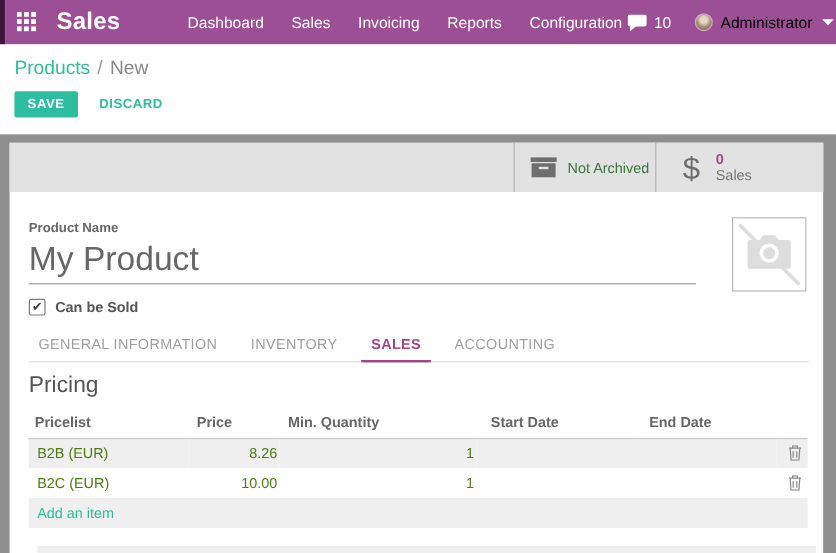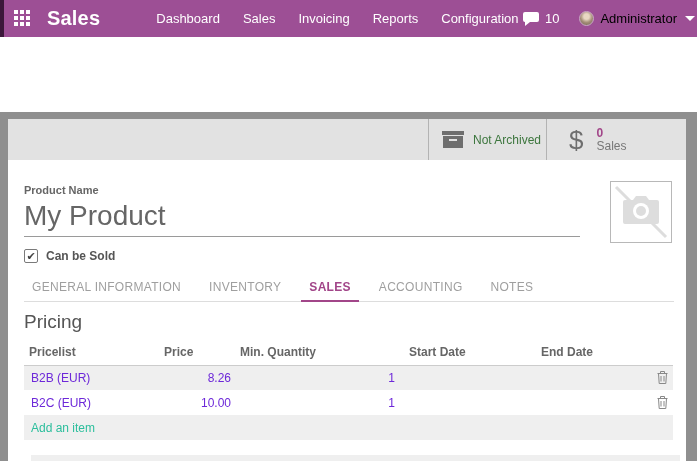--- a/index.html
+++ b/index.html
@@ -64,21 +64,21 @@
   .tab { font-size:12px; color:#9f9f9f; letter-spacing:0.3px; padding:4px 8px 6px 8px; margin-right:12px; cursor:pointer; white-space:nowrap;text-align:right; }
   .tab.active { color:#A24689; font-weight:700; border-bottom:2px solid #A24689; margin-bottom:-1px; }
 
   .section-title { margin-top:9px; font-size:19px; color:#555; font-weight:400; }
 
   
   table.pricing { margin-top:9px; width:649px; border-collapse:collapse; table-layout:fixed; }
   table.pricing th { font-size:12px; font-weight:700; color:#666; text-align:left; height:23px; padding:0 2px 2px 5px; border-bottom:1px solid #ccc; }
   table.pricing th.num { padding-left:7px; }
   table.pricing th.date { padding-left:12px; }
-  table.pricing td { font-size:12px; color:#6d28d9; height:25px; padding:0 2px 0 7px; }
+  table.pricing td { font-size:12px; color:#4d7c0f; height:25px; padding:0 2px 0 7px; }
   table.pricing td.num { text-align:right; padding-right:2px; }
   tr.row-odd td { background:#efefef; }
   tr.row-even td { background:#fff; }
   td.cell-del { text-align:center; padding:0; cursor:pointer; }
   tr.add-row td { background:#efefef; color:#2BBE9C; cursor:pointer; font-size:12px; }
   .next-block { position:absolute; left:23px; bottom:0; width:649px; height:6px; background:#efefef; }
 
   svg { display:block; }
 </style>
 </head>
@@ -119,20 +119,29 @@
         <span class="chat-count">10</span>
       </div>
       <div class="user-group">
         <span class="avatar"></span>
         <span class="user-name">Administrator</span>
         <span class="caret-down"></span>
       </div>
     </div>
   </div>
 
+  <div class="control-panel">
+    <div class="breadcrumb">
+      <span class="bc-link">Products</span><span class="bc-sep">/</span><span class="bc-current">New</span>
+    </div>
+    <div class="cp-buttons">
+      <button class="btn-save">SAVE</button>
+      <button class="btn-discard">DISCARD</button>
+    </div>
+  </div>
 
   <div class="form-area">
     <div class="sheet">
 
       <div class="button-box">
         <div class="stat-button stat-archive">
           <svg width="22" height="17" viewBox="0 0 22 17">
             <rect x="0" y="0" width="22" height="4" fill="#6e6e6e"></rect>
             <rect x="1" y="5" width="20" height="12" fill="#6e6e6e"></rect>
             <rect x="7" y="8" width="8" height="2" fill="#e2e2e2"></rect>
@@ -164,21 +173,20 @@
         <div class="checkbox-row">
           <span class="checkbox checked"></span>
           <span class="checkbox-label">Can be Sold</span>
         </div>
 
         <div class="tabs">
           <span class="tab">GENERAL INFORMATION</span>
           <span class="tab">INVENTORY</span>
           <span class="tab active">SALES</span>
           <span class="tab">ACCOUNTING</span>
-          <span class="tab">NOTES</span>
         </div>
 
         <div class="section-title">Pricing</div>
 
         <table class="pricing">
           <colgroup>
             <col style="width:133px">
               <col style="width:76px">
               <col style="width:164px">
             <col style="width:132px">

